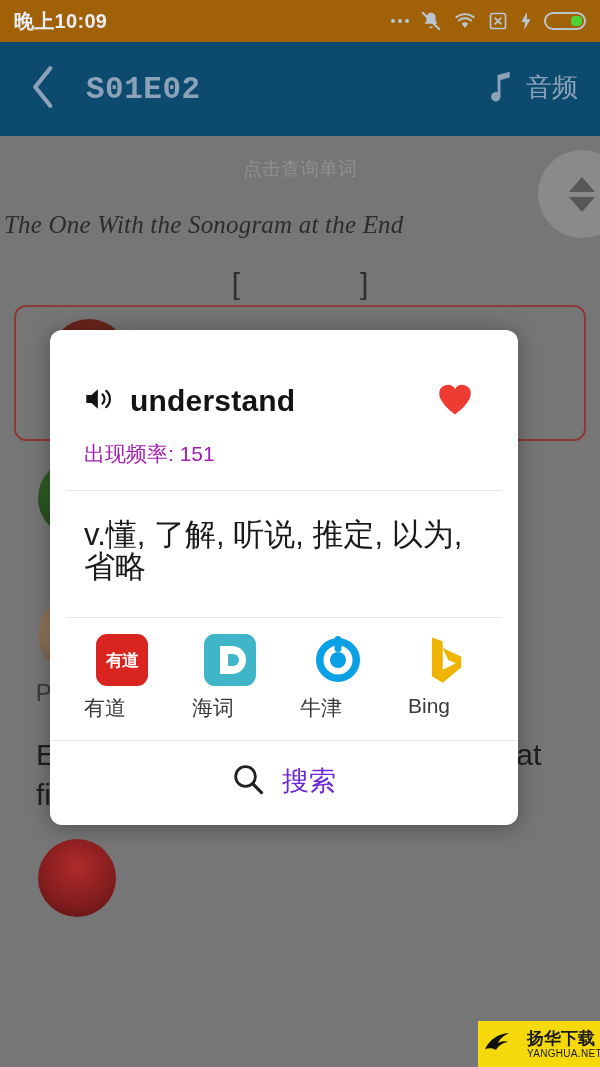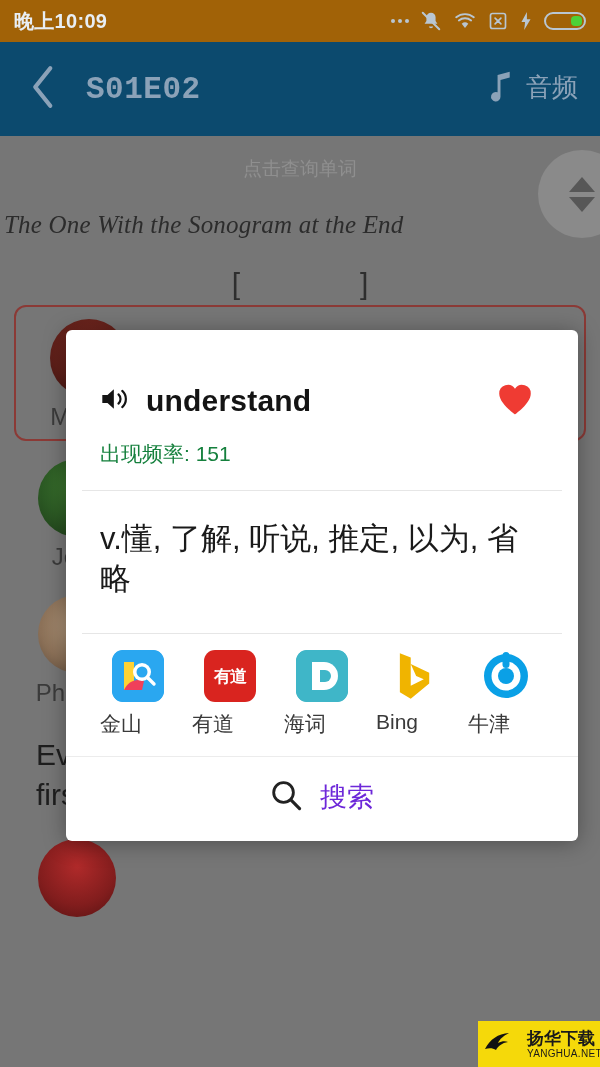--- a/index.html
+++ b/index.html
@@ -79,35 +79,35 @@
     border-radius:50%; background:#8a8a8a;
     display:flex; flex-direction:column; align-items:center; justify-content:center;
     gap:5px; z-index:12;
   }
   .tri-up{ width:0;height:0;border-left:13px solid transparent;border-right:13px solid transparent;border-bottom:15px solid #575757; }
   .tri-down{ width:0;height:0;border-left:13px solid transparent;border-right:13px solid transparent;border-top:15px solid #575757; }
 
   
   .scrim{ position:absolute; inset:136px 0 0 0; background:rgba(0,0,0,0); z-index:20; }
   .dialog{
-    position:absolute; left:66px; top:330px; width:512px;
-    background:#fff; border-radius:6px; z-index:30;
+    position:absolute; left:50px; top:330px; width:468px;
+    background:#fff; border-radius:12px; z-index:30;
     box-shadow:0 2px 22px rgba(0,0,0,.34);
     overflow:hidden;
   }
   .dlg-head{ padding:52px 34px 22px 34px; }
   .dlg-word-row{ display:flex; align-items:center; }
   .speaker-icon{ margin-right:16px; }
   .dlg-word{ font-size:30px; font-weight:bold; color:#141414; letter-spacing:.2px; }
   .heart{ margin-left:auto; margin-right:10px; }
-  .dlg-freq{ color:#15803d; font-size:21px; margin-top:20px; }
+  .dlg-freq{ color:#a21caf; font-size:21px; margin-top:20px; }
   .divider{ height:1px; background:#e6e6e6; margin:0 16px; }
   .dlg-def{
     padding:28px 34px 34px 34px;
-    font-size:31px; line-height:40px; color:#1a1a1a;
+    font-size:31px; line-height:32px; color:#1a1a1a;
   }
   .dict-row{ display:flex; justify-content:space-between; padding:16px 34px 18px 34px; }
   .dict{ width:76px; text-align:left; }
   .dict-ico{ width:52px; height:52px; margin:0 auto 8px; border-radius:11px; position:relative; overflow:hidden; }
   .dict-label{ font-size:21px; color:#3a3a3a; }
   .ico-jinshan{ background:#2aa7f0; }
   .ico-youdao{ background:#d9241f; display:flex; align-items:center; justify-content:center; }
   .ico-youdao span{ color:#fff; font-size:17px; font-weight:bold; line-height:15px; letter-spacing:-1px; }
   .ico-haici{ background:#3fb6c8; display:flex; align-items:center; justify-content:center; }
   .ico-bing{ background:#fff; display:flex; align-items:center; justify-content:center; }
@@ -271,70 +271,57 @@
     </div>
 
     <div class="divider"></div>
 
     <div class="dlg-def">v.懂, 了解, 听说, 推定, 以为, 省略</div>
 
     <div class="divider"></div>
 
     <div class="dict-row">
 
-      <div class="dict">
-        <div class="dict-ico ico-jinshan">
-          <svg width="52" height="52" viewBox="0 0 52 52">
-            <rect width="52" height="52" rx="11" fill="#2aa7f0"></rect>
-            <path d="M12 12h10v28H12z" fill="#ffd233"></path>
-            <path d="M12 40c4-9 12-12 20-9l-2 9z" fill="#f0405a"></path>
-            <circle cx="30" cy="22" r="9" fill="#fff"></circle>
-            <circle cx="30" cy="22" r="5.5" fill="#2aa7f0"></circle>
-            <path d="M36 28l6 6" stroke="#fff" stroke-width="3.4" stroke-linecap="round"></path>
-          </svg>
-        </div>
-        <div class="dict-label">金山</div>
-      </div>
 
       <div class="dict">
         <div class="dict-ico ico-youdao">
           <span>有道</span>
         </div>
         <div class="dict-label">有道</div>
       </div>
 
       <div class="dict">
         <div class="dict-ico ico-haici">
           <svg width="52" height="52" viewBox="0 0 52 52">
             <rect width="52" height="52" rx="11" fill="#3fb6c8"></rect>
             <path d="M16 12h12a14 14 0 0 1 0 28H16z" fill="#fff"></path>
             <path d="M24 20h5a6 6 0 0 1 0 12h-5z" fill="#3fb6c8"></path>
           </svg>
         </div>
         <div class="dict-label">海词</div>
       </div>
 
       <div class="dict">
-        <div class="dict-ico ico-bing">
-          <svg width="46" height="50" viewBox="0 0 34 46">
-            <path d="M4 2l10 4v26l12-6-7-3-5-11 17 8v10L14 44 4 38z" fill="#f0b400"></path>
-          </svg>
-        </div>
-        <div class="dict-label">Bing</div>
-      </div>
-
-      <div class="dict">
         <div class="dict-ico ico-oxford">
           <svg width="50" height="50" viewBox="0 0 50 50">
             <path d="M25 3a22 22 0 1 0 22 22A22 22 0 0 0 25 3zm0 7.5A14.5 14.5 0 1 1 10.5 25 14.5 14.5 0 0 1 25 10.5z" fill="#0aa0e6"></path>
             <rect x="21.5" y="1" width="7" height="16" rx="3.5" fill="#0aa0e6"></rect>
             <circle cx="25" cy="25" r="8" fill="#0aa0e6"></circle>
           </svg>
         </div>
         <div class="dict-label">牛津</div>
+      </div>
+
+      <div class="dict">
+        <div class="dict-ico ico-bing">
+          <svg width="46" height="50" viewBox="0 0 34 46">
+            <path d="M4 2l10 4v26l12-6-7-3-5-11 17 8v10L14 44 4 38z" fill="#f0b400"></path>
+          </svg>
+        </div>
+        <div class="dict-label">Bing</div>
       </div>
 
     </div>
 
     <div class="search-row">
       <span>
         <svg width="32" height="32" viewBox="0 0 26 26">
             <circle cx="11" cy="11" r="8" fill="none" stroke="#222" stroke-width="2.3"></circle>
             <path d="M17 17l7 7" stroke="#222" stroke-width="2.6" stroke-linecap="round"></path>
           </svg>

